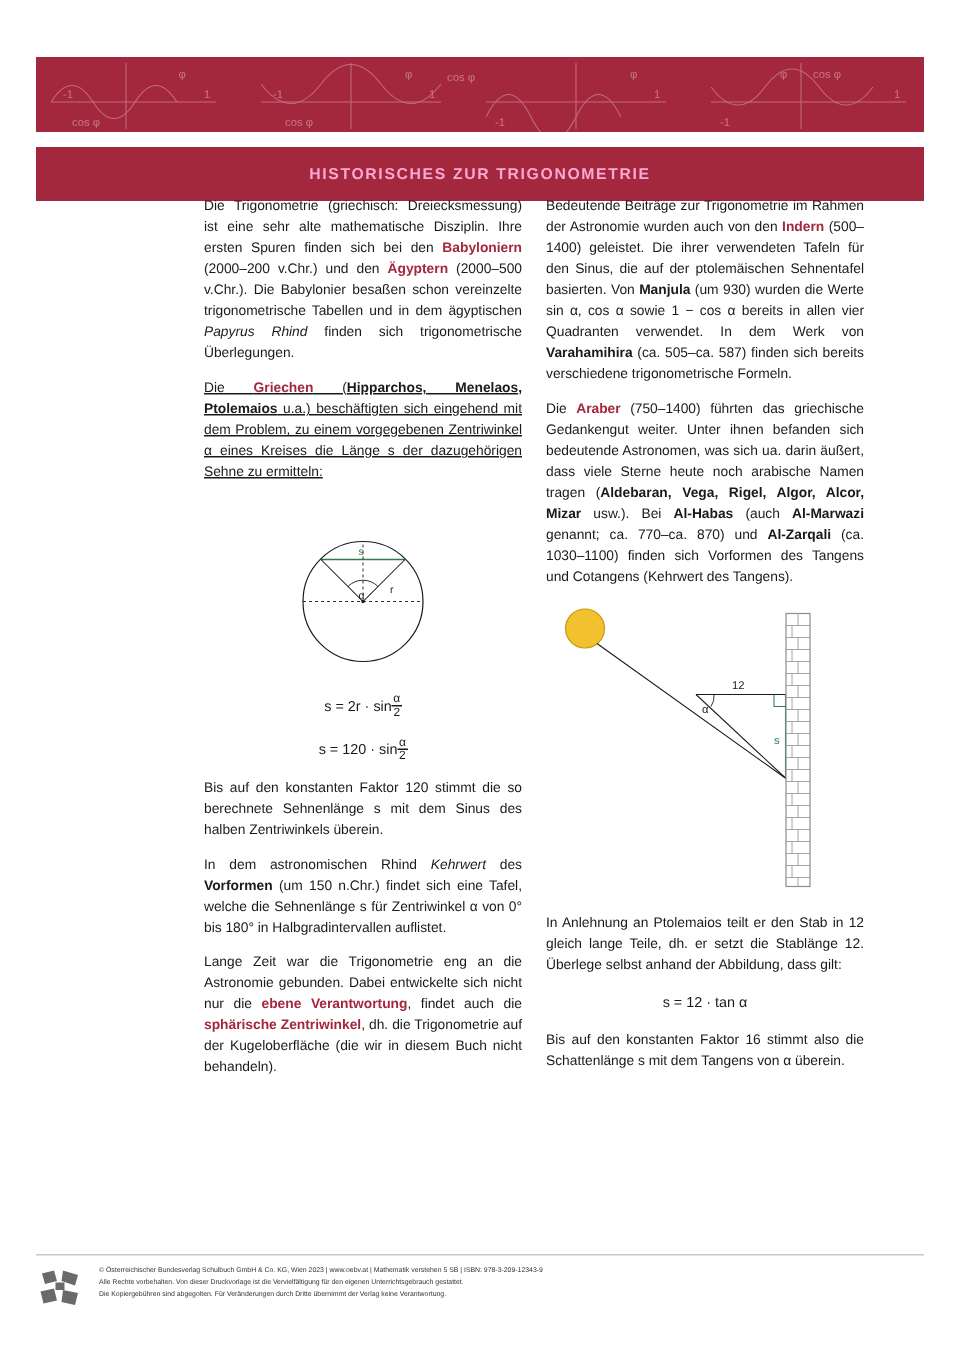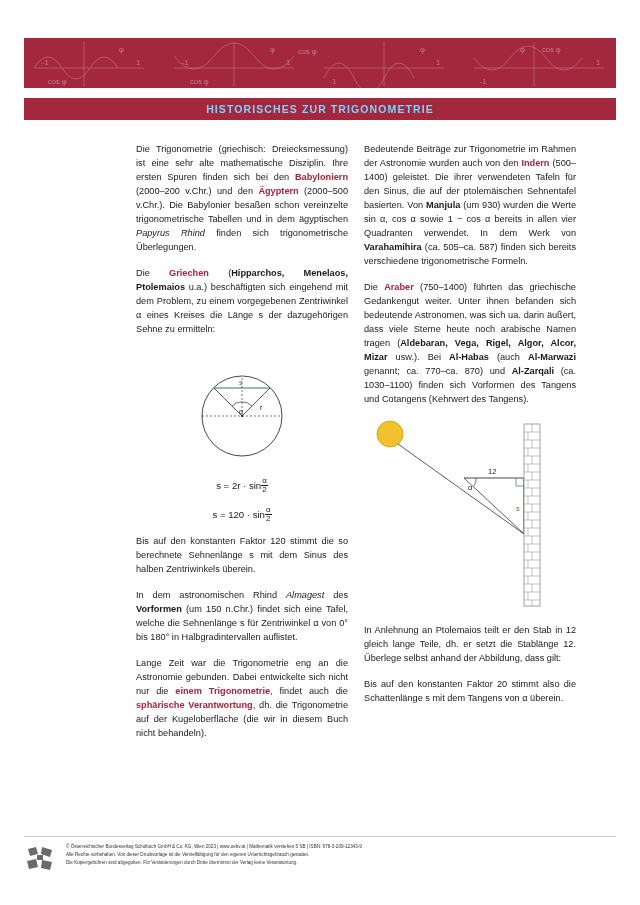--- a/index.html
+++ b/index.html
@@ -34,23 +34,23 @@
     position: absolute;
     left: 0; top: 0; width: 592px; height: 50px;
     opacity: 0.38;
   }
   .topband svg { display: block; }
 
   
   .titlebar {
     position: absolute;
     left: 24px; top: 98px;
-    width: 592px; height: 22px;
+    width: 592px; height: 36px;
     background: #a3273d;
-    color: #7dd3fc;
+    color: #f9a8d4;
     display: flex;
     align-items: center;
     justify-content: center;
   }
   .titlebar .t {
     font-size: 10.5px;
     letter-spacing: 1.1px;
     font-weight: bold;
   }
 
@@ -59,22 +59,22 @@
     position: absolute;
     top: 131px;
     width: 212px;
     font-size: 9.2px;
     line-height: 1.52;
     text-align: justify;
   }
   .col.left { left: 136px; }
   .col.right { left: 364px; }
 
-  p { margin: 12px 0 9px 0; }
-  p.tight { margin-bottom: 7px; }
+  p { margin: 0 0 9px 0; }
+  p.tight { margin-bottom: 7px; text-decoration: underline; }
   .red { color: #a3273d; font-weight: bold; }
   .bold { font-weight: bold; }
   .it { font-style: italic; }
 
   .formula {
     text-align: center;
     margin: 11px 0 11px 0;
     font-size: 9.6px;
   }
   .frac {
@@ -218,23 +218,23 @@
       <span>s = 2r · sin</span><span class="frac"><span class="num">α</span><span class="den">2</span></span>
     </div>
 
 
     <div class="formula">
       <span>s = 120 · sin</span><span class="frac"><span class="num">α</span><span class="den">2</span></span>
     </div>
 
     <p>Bis auf den konstanten Faktor 120 stimmt die so berechnete Sehnenlänge s mit dem Sinus des halben Zentriwinkels überein.</p>
 
-    <p><span>In dem astronomischen Rhind </span><span class="it">Almagest</span><span> des </span><span class="bold">Vorformen</span><span> (um 150 n.Chr.) findet sich eine Tafel, welche die Sehnenlänge s für Zentriwinkel α von 0° bis 180° in Halbgradintervallen auflistet.</span></p>
-
-    <p><span>Lange Zeit war die Trigonometrie eng an die Astronomie gebunden. Dabei entwickelte sich nicht nur die </span><span class="red">einem Trigonometrie</span><span>, findet auch die </span><span class="red">sphärische Verantwortung</span><span>, dh. die Trigonometrie auf der Kugeloberfläche (die wir in diesem Buch nicht behandeln).</span></p>
+    <p><span>In dem astronomischen Rhind </span><span class="it">Kehrwert</span><span> des </span><span class="bold">Vorformen</span><span> (um 150 n.Chr.) findet sich eine Tafel, welche die Sehnenlänge s für Zentriwinkel α von 0° bis 180° in Halbgradintervallen auflistet.</span></p>
+
+    <p><span>Lange Zeit war die Trigonometrie eng an die Astronomie gebunden. Dabei entwickelte sich nicht nur die </span><span class="red">ebene Verantwortung</span><span>, findet auch die </span><span class="red">sphärische Zentriwinkel</span><span>, dh. die Trigonometrie auf der Kugeloberfläche (die wir in diesem Buch nicht behandeln).</span></p>
   </div>
 
   <div class="col right">
 
     <p><span>Bedeutende Beiträge zur Trigonometrie im Rahmen der Astronomie wurden auch von den </span><span class="red">Indern</span><span> (500–1400) geleistet. Die ihrer verwendeten Tafeln für den Sinus, die auf der ptolemäischen Sehnentafel basierten. Von </span><span class="bold">Manjula</span><span> (um 930) wurden die Werte sin α, cos α sowie 1 − cos α bereits in allen vier Quadranten verwendet. In dem Werk von </span><span class="bold">Varahamihira</span><span> (ca. 505–ca. 587) finden sich bereits verschiedene trigonometrische Formeln.</span></p>
 
     <p><span>Die </span><span class="red">Araber</span><span> (750–1400) führten das griechische Gedankengut weiter. Unter ihnen befanden sich bedeutende Astronomen, was sich ua. darin äußert, dass viele Sterne heute noch arabische Namen tragen (</span><span class="bold">Aldebaran, Vega, Rigel, Algor, Alcor, Mizar</span><span> usw.). Bei </span><span class="bold">Al-Habas</span><span> (auch </span><span class="bold">Al-Marwazi</span><span> genannt; ca. 770–ca. 870) und </span><span class="bold">Al-Zarqali</span><span> (ca. 1030–1100) finden sich Vorformen des Tangens und Cotangens (Kehrwert des Tangens).</span></p>
 
 
     <div class="fig-shadow">
@@ -305,22 +305,23 @@
 
         <path d="M112 62 A 12 12 0 0 1 110 70" stroke="#1a1a1a" stroke-width="0.6" fill="none"></path>
         <text x="124" y="58" font-family="Liberation Sans, sans-serif" font-size="7.5" fill="#1a1a1a">12</text>
         <text x="104" y="74" font-family="Liberation Sans, sans-serif" font-size="7.5" fill="#1a1a1a">α</text>
         <text x="152" y="95" font-family="Liberation Sans, sans-serif" font-size="7.5" fill="#2f7d4f">s</text>
       </svg>
     </div>
 
     <p>In Anlehnung an Ptolemaios teilt er den Stab in 12 gleich lange Teile, dh. er setzt die Stablänge 12. Überlege selbst anhand der Abbildung, dass gilt:</p>
 
-
-    <p>Bis auf den konstanten Faktor 20 stimmt also die Schattenlänge s mit dem Tangens von α überein.</p>
+    <div class="formula">s = 12 · tan α</div>
+
+    <p>Bis auf den konstanten Faktor 16 stimmt also die Schattenlänge s mit dem Tangens von α überein.</p>
   </div>
 
   <div class="bottomrule"></div>
   <div class="footer">
     <div class="logo">
       <svg width="32" height="32" viewBox="0 0 32 32" xmlns="http://www.w3.org/2000/svg">
         <g fill="#6a6a6a">
           <polygon points="4,6 12,4 14,11 6,13"></polygon>
           <polygon points="18,4 28,7 26,14 17,11"></polygon>
           <polygon points="3,18 12,16 14,24 5,26"></polygon>

